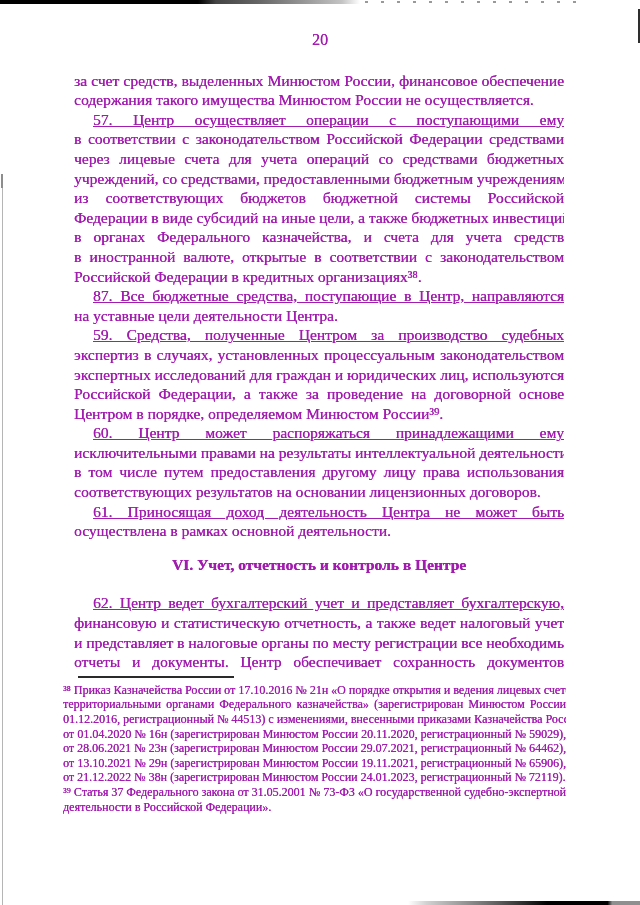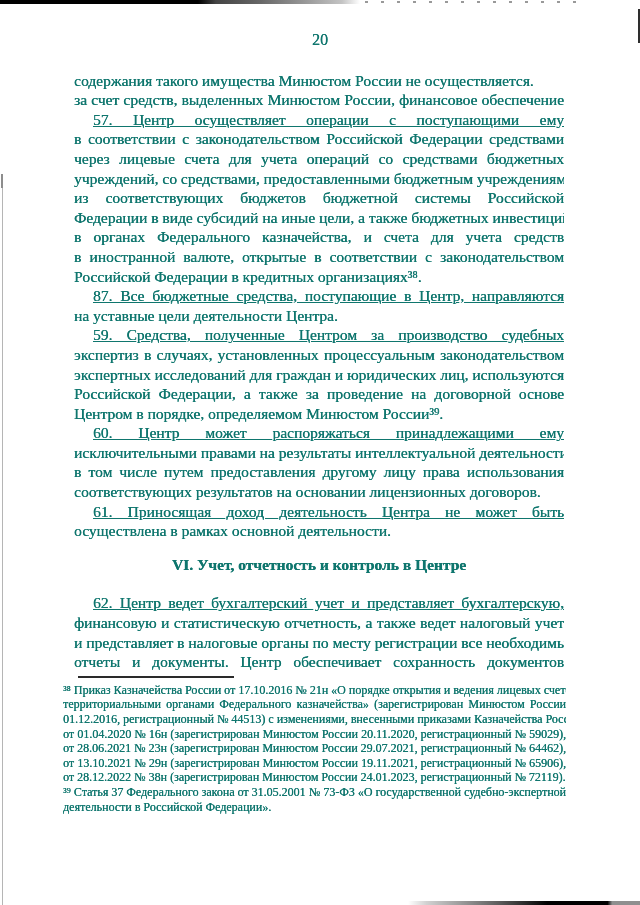--- a/index.html
+++ b/index.html
@@ -6,21 +6,21 @@
   body {
     width: 640px; height: 905px;
     background: #f4f4f4;
     font-family: "Liberation Serif", "DejaVu Serif", serif;
   }
   .page {
     position: relative;
     width: 640px; height: 905px;
     background: #ffffff;
     overflow: hidden;
-    color: #0f766e;
+    color: #a21caf;
   }
   
   .artifact-top {
     position: absolute; top: 0; left: 0; width: 360px; height: 4px;
     background: linear-gradient(to right, #000 0%, #000 55%, #444 60%, #666 72%, #999 85%, #c4c4c4 95%, rgba(255,255,255,0) 100%);
   }
   .artifact-top-dots {
     position: absolute; top: 1px; left: 365px; width: 215px; height: 2px;
     background: repeating-linear-gradient(to right, rgba(70,70,70,0.55) 0 3px, transparent 3px 16px);
   }
@@ -102,22 +102,22 @@
   <div class="artifact-top-dots"></div>
   <div class="artifact-right"></div>
   <div class="artifact-left"></div>
   <div class="artifact-left-nub"></div>
   <div class="artifact-bottom"></div>
 
   <div class="pageno">20</div>
 
   <div class="content" id="main-content">
       <div class="para">
+        <div class="line">за счет средств, выделенных Минюстом России, финансовое обеспечение</div>
         <div class="line last">содержания такого имущества Минюстом России не осуществляется.</div>
-        <div class="line">за счет средств, выделенных Минюстом России, финансовое обеспечение</div>
       </div>
       <div class="para">
         <div class="line first-indent">57. Центр осуществляет операции с поступающими ему</div>
         <div class="line">в соответствии с законодательством Российской Федерации средствами</div>
         <div class="line">через лицевые счета для учета операций со средствами бюджетных</div>
         <div class="line">учреждений, со средствами, предоставленными бюджетным учреждениям</div>
         <div class="line">из соответствующих бюджетов бюджетной системы Российской</div>
         <div class="line">Федерации в виде субсидий на иные цели, а также бюджетных инвестиций</div>
         <div class="line">в органах Федерального казначейства, и счета для учета средств</div>
         <div class="line">в иностранной валюте, открытые в соответствии с законодательством</div>
@@ -156,21 +156,21 @@
   <div class="footnotes">
     <div class="fn-sep"></div>
     <div id="fn-list">
         <div class="fn">
           <div class="fn-line">³⁸ Приказ Казначейства России от 17.10.2016 № 21н «О порядке открытия и ведения лицевых счетов</div>
           <div class="fn-line">территориальными органами Федерального казначейства» (зарегистрирован Минюстом России</div>
           <div class="fn-line">01.12.2016, регистрационный № 44513) с изменениями, внесенными приказами Казначейства России</div>
           <div class="fn-line">от 01.04.2020 № 16н (зарегистрирован Минюстом России 20.11.2020, регистрационный № 59029),</div>
           <div class="fn-line">от 28.06.2021 № 23н (зарегистрирован Минюстом России 29.07.2021, регистрационный № 64462),</div>
           <div class="fn-line">от 13.10.2021 № 29н (зарегистрирован Минюстом России 19.11.2021, регистрационный № 65906),</div>
-          <div class="fn-line last">от 28.12.2022 № 38н (зарегистрирован Минюстом России 24.01.2023, регистрационный № 72119).</div>
+          <div class="fn-line last">от 21.12.2022 № 38н (зарегистрирован Минюстом России 24.01.2023, регистрационный № 72119).</div>
         </div>
         <div class="fn">
           <div class="fn-line">³⁹ Статья 37 Федерального закона от 31.05.2001 № 73-ФЗ «О государственной судебно-экспертной</div>
           <div class="fn-line last">деятельности в Российской Федерации».</div>
         </div>
       </div>
   </div>
 
 </div>
 

